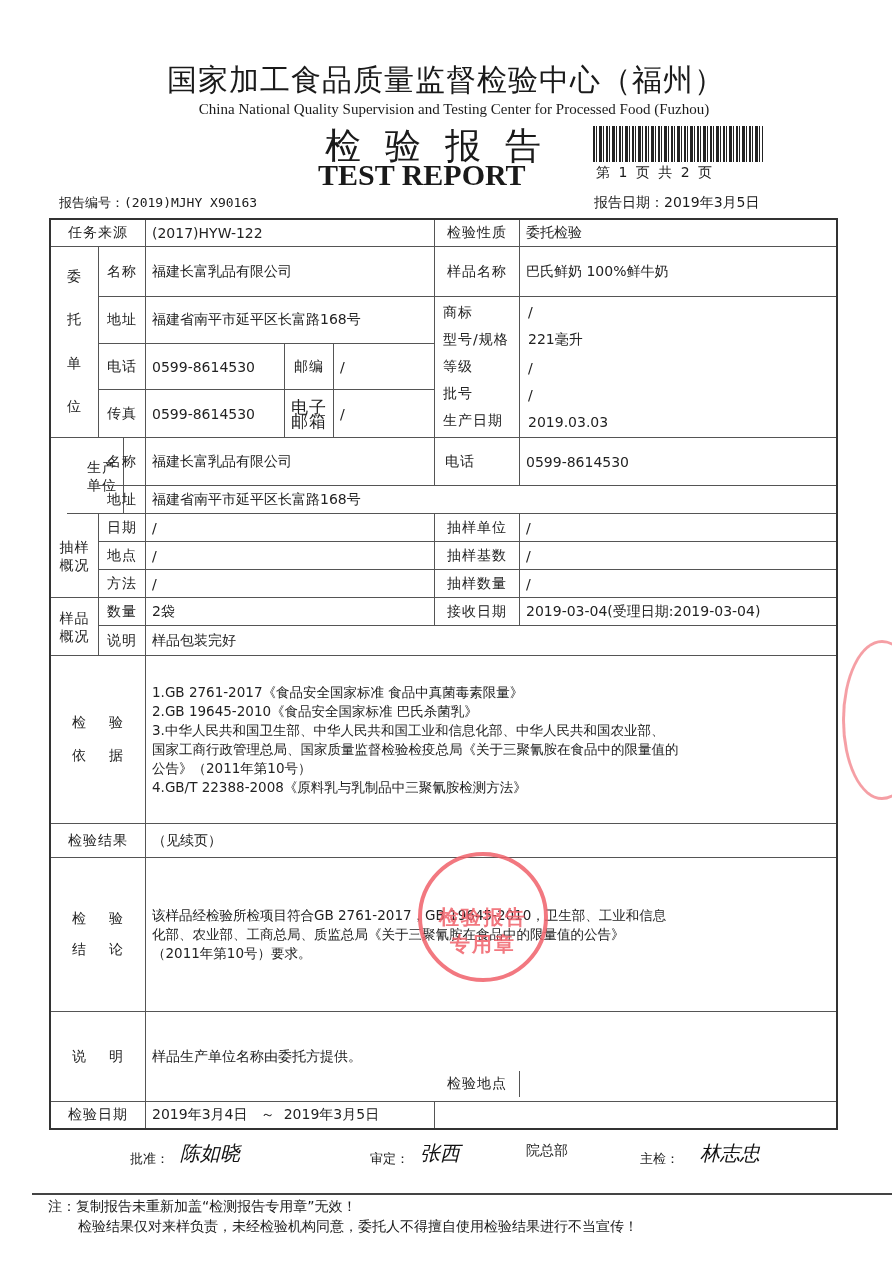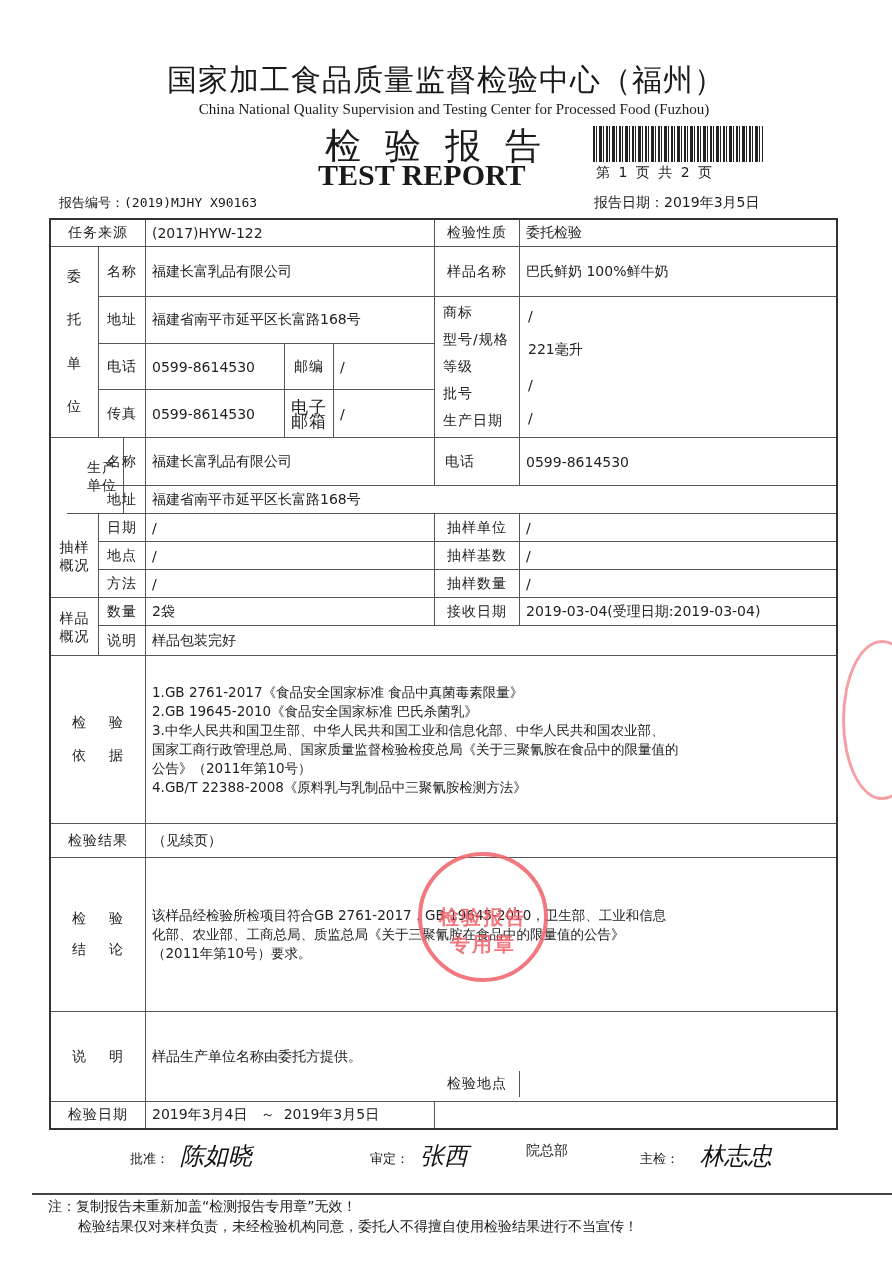--- a/index.html
+++ b/index.html
@@ -22,21 +22,21 @@
   .lbl { justify-content:center; color:#222; letter-spacing:1px; }
   .lbl.spread { justify-content:space-between; padding:0 10px; }
   .val { justify-content:flex-start; color:#222; }
   .vert { flex-direction:column; justify-content:space-around; padding:8px 0; }
   .multi { white-space:normal; line-height:18px; align-items:center; }
   .small2 { font-size:17px; line-height:14px; text-align:center; white-space:normal; }
   .stack { flex-direction:column; align-items:stretch; justify-content:space-around; padding:2px 8px; }
   .stack span { display:flex; justify-content:space-between; }
 
   .sig-row { top:1150px; font-size:13px; font-family:"DejaVu Sans", sans-serif; }
-  .sig { font-family:"DejaVu Serif", serif; font-style:italic; font-size:24px; color:#111; }
+  .sig { font-family:"DejaVu Serif", serif; font-style:italic; font-size:20px; color:#111; }
   .footer-line { left:32px; top:1193px; width:860px; height:2px; background:#444; }
   .note1 { left:48px; top:1198px; font-size:14px; font-family:"DejaVu Sans", sans-serif; }
   .note2 { left:78px; top:1218px; font-size:14px; font-family:"DejaVu Sans", sans-serif; }
 
   .stamp { left:418px; top:852px; width:130px; height:130px; border-radius:50%;
            border:4px solid #f0616a; color:#f0616a; box-sizing:border-box; opacity:0.85;
            display:flex; flex-direction:column; align-items:center; justify-content:flex-end; padding-bottom:20px;
            font-family:"DejaVu Sans", sans-serif; font-weight:bold; }
   .stamp .s1 { font-size:20px; letter-spacing:2px; }
   .stamp .s2 { font-size:20px; letter-spacing:2px; }
@@ -102,20 +102,21 @@
       </span>
     <span>
         <b style="font-weight:normal">生产日期</b>
       </span>
   </div>
   <div class="cell val stack" style="left:469px;top:77px;width:316px;height:141px;border-right:none;">
     <span>/</span>
     <span>221毫升</span>
     <span>/</span>
     <span>/</span>
+    <span>2019.03.03</span>
   </div>
 
   <div class="cell lbl multi" style="left:16px;top:218px;width:57px;height:76px;text-align:right;justify-content:center;">生产单位</div>
   <div class="cell lbl" style="left:48px;top:218px;width:47px;height:48px;">名称</div>
   <div class="cell val" style="left:95px;top:218px;width:289px;height:48px;">福建长富乳品有限公司</div>
   <div class="cell lbl spread" style="left:384px;top:218px;width:85px;height:48px;">电话</div>
   <div class="cell val" style="left:469px;top:218px;width:316px;height:48px;border-right:none;">0599-8614530</div>
   <div class="cell lbl" style="left:48px;top:266px;width:47px;height:28px;">地址</div>
   <div class="cell val" style="left:95px;top:266px;width:690px;height:28px;border-right:none;">福建省南平市延平区长富路168号</div>
 

